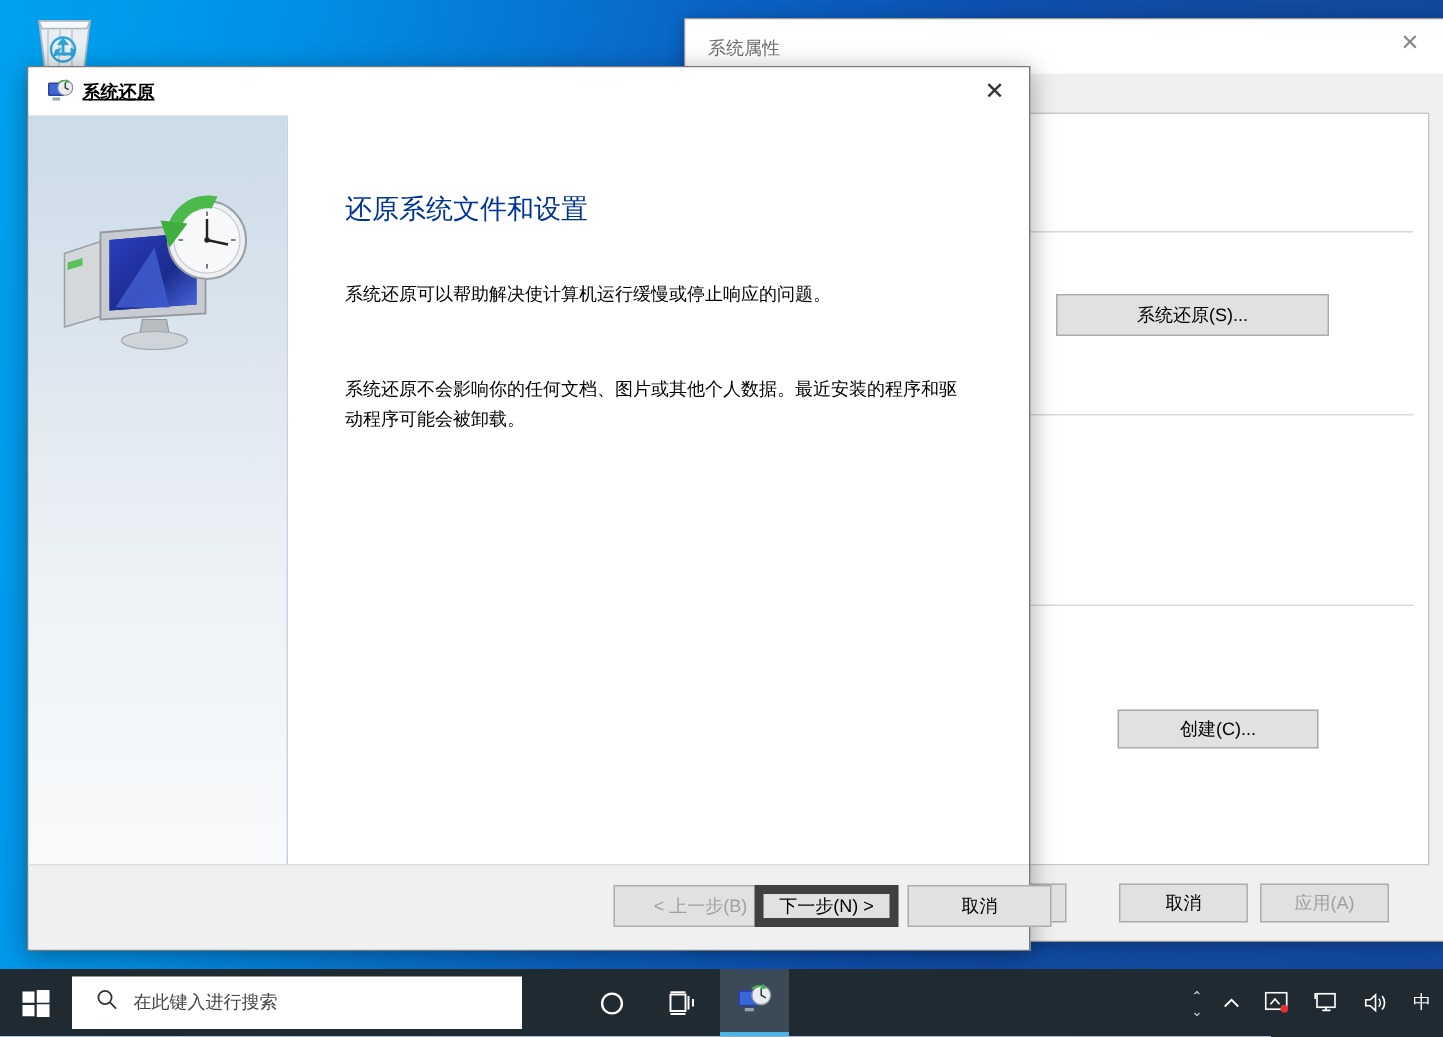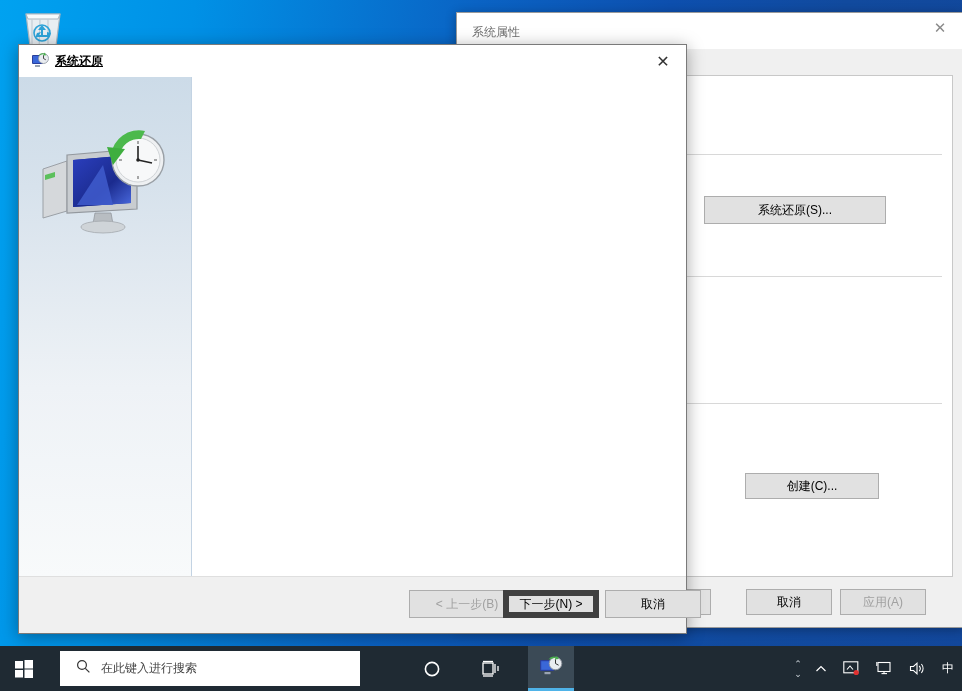--- a/index.html
+++ b/index.html
@@ -237,21 +237,20 @@
 
   
   #taskbar {
     position: absolute;
     left: 0; bottom: 0;
     width: 962px;
     height: 45px;
     background: #1f2a33;
     display: flex;
     align-items: center;
-    gap: 12px;
   }
   #start-button {
     width: 48px; height: 45px;
     display: flex; align-items: center; justify-content: center;
   }
   #search-box {
     width: 300px; height: 35px;
     background: #ffffff;
     display: flex; align-items: center;
     margin-left: 0;
@@ -434,20 +433,25 @@
             <path d="M105 35 L105 21" stroke="#222" stroke-width="1.6" fill="none"></path>
             <path d="M105 35 L119 38" stroke="#222" stroke-width="1.6" fill="none"></path>
             <circle cx="105" cy="35" r="1.8" fill="#222"></circle>
 
             <path d="M78 30 A28 28 0 0 1 112 6 L108 14 A20 20 0 0 0 86 32 Z" fill="#4cb94c"></path>
             <path d="M74 22 L92 24 L80 40 Z" fill="#3fae3f"></path>
           </svg>
         </div>
       </div>
 
+      <div class="wz-main">
+        <div class="wz-heading">还原系统文件和设置</div>
+        <div class="wz-p1">系统还原可以帮助解决使计算机运行缓慢或停止响应的问题。</div>
+        <div class="wz-p2">系统还原不会影响你的任何文档、图片或其他个人数据。最近安装的程序和驱动程序可能会被卸载。</div>
+      </div>
     </div>
 
     <div class="wz-footer">
       <button class="winbtn disabled" style="left:390px; width:116px;">&lt; 上一步(B)</button>
       <button class="winbtn primary" style="left:484px; width:96px;">下一步(N) &gt;</button>
       <button class="winbtn" style="left:586px; width:96px;">取消</button>
     </div>
   </div>
 
   <div id="taskbar">

